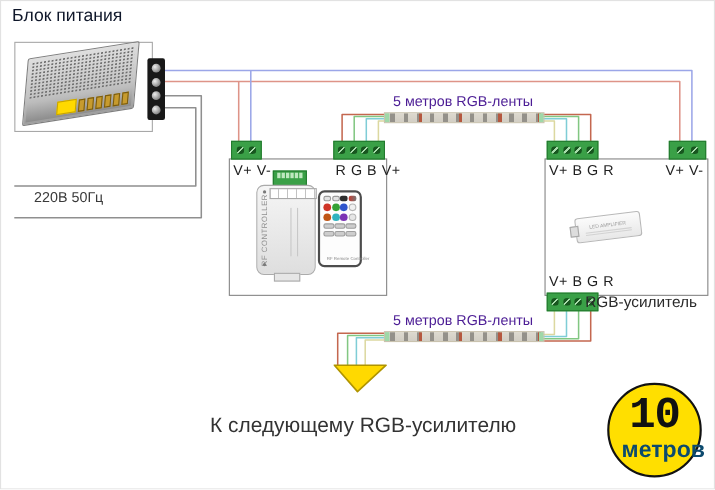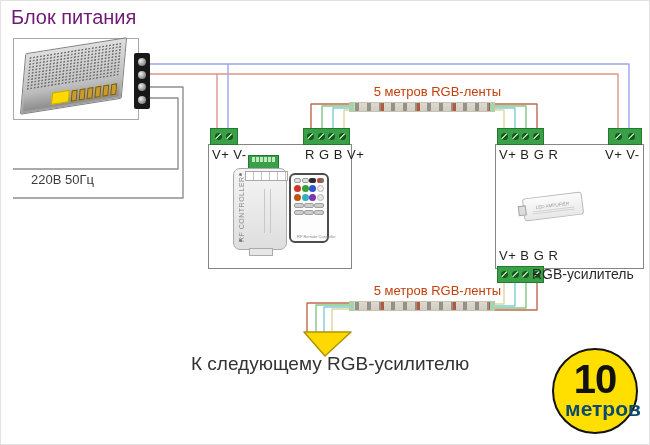--- a/index.html
+++ b/index.html
@@ -1,25 +1,25 @@
 <!DOCTYPE html>
 <html><head>
 <meta charset="utf-8">
 <style>
   html,body{margin:0;padding:0;background:#fff;}
   #stage{position:relative;width:650px;height:445px;background:#ffffff;border:1px solid #e2e2e2;
          box-sizing:border-box;overflow:hidden;font-family:"Liberation Sans",sans-serif;color:#1a1a1a;}
   .abs{position:absolute;}
   
-  .title{font-size:20px;color:#701a75;}
+  .title{font-size:16px;color:#0f172a;}
   .mains{font-size:13px;color:#3a3a3a;}
   .tlabel{font-size:13px;color:#1f1f1f;letter-spacing:0.5px;white-space:pre;}
   .boxname{font-size:18px;color:#2a2a2a;}
   .ampname{font-size:14px;color:#2a2a2a;}
-  .striplabel{font-size:13px;color:#c2410c;text-align:right;width:160px;}
+  .striplabel{font-size:13px;color:#4c1d95;text-align:center;width:160px;}
   .note{font-size:19px;color:#333;}
   
   .photo{left:12px;top:37px;width:124px;height:80px;background:#fff;border:1px solid #a8a8a8;}
   .psu-unit{position:absolute;left:8px;top:7px;width:101px;height:58px;
             transform:rotate(-9deg) skewX(-14deg);
             background:linear-gradient(#dedede,#c4c4c4 58%,#9e9e9e);
             border:1px solid #7f7f7f;border-radius:2px;}
   .psu-unit::before{content:"";position:absolute;left:3px;right:3px;top:3px;bottom:22px;
             background-image:radial-gradient(#6e6e6e 0.7px,transparent 1.2px);
             background-size:3.5px 3px;}
@@ -74,21 +74,21 @@
               background:linear-gradient(#fbfbfb,#e8e8e8);transform:rotate(-7deg);
               display:flex;flex-direction:column;align-items:center;justify-content:center;gap:1px;}
   .amp-module::before{content:"";position:absolute;left:-6px;top:6px;width:6px;height:8px;
               background:#ddd;border:1px solid #a8a8a8;}
   .amp-module-text{font-size:5px;color:#999;transform:scale(0.9);}
   .amp-module-line{width:42px;height:1px;background:#d2d2d2;}
   
   .badge{left:551px;top:347px;width:86px;height:86px;border-radius:50%;background:#ffdf00;
          border:2.5px solid #121212;box-sizing:border-box;display:flex;flex-direction:column;
          align-items:center;justify-content:center;}
-  .badge-value{font-size:40px;font-weight:bold;line-height:0.85;color:#111;letter-spacing:-1px;}
+  .badge-value{font-size:40px;font-weight:bold;line-height:0.85;color:#111;letter-spacing:-1px;font-family:Liberation Mono, monospace;}
   .badge-unit{font-size:21px;font-weight:bold;color:#0c4a6e;margin-top:1px;margin-left:16px;}
 </style>
 </head>
 <body>
 
 <div id="stage">
 
   <svg class="abs" width="650" height="445" viewBox="0 0 650 445" style="left:0;top:0" fill="none" stroke-width="1.4" stroke-linejoin="round">
 
     <polyline points="146,73 617,73 617,134" stroke="#de9488"></polyline>
@@ -247,20 +247,20 @@
   </div>
 
   <div class="abs ampname" style="left:531px;top:265px">RGB-усилитель</div>
 
   <div class="abs striplabel" style="left:340px;top:83px">5 метров RGB-ленты</div>
   <div class="abs led-strip" style="left:348px;top:101px"></div>
 
   <div class="abs striplabel" style="left:340px;top:282px">5 метров RGB-ленты</div>
   <div class="abs led-strip" style="left:348px;top:300px"></div>
 
-  <div class="abs note" style="left:190px;top:352px">К следующему RGB-усилителю</div>
+  <div class="abs note" style="left:190px;top:376px">К следующему RGB-усилителю</div>
 
   <div class="abs badge">
     <div class="badge-value">10</div>
     <div class="badge-unit">метров</div>
   </div>
 
 </div>
 
 </body></html>

